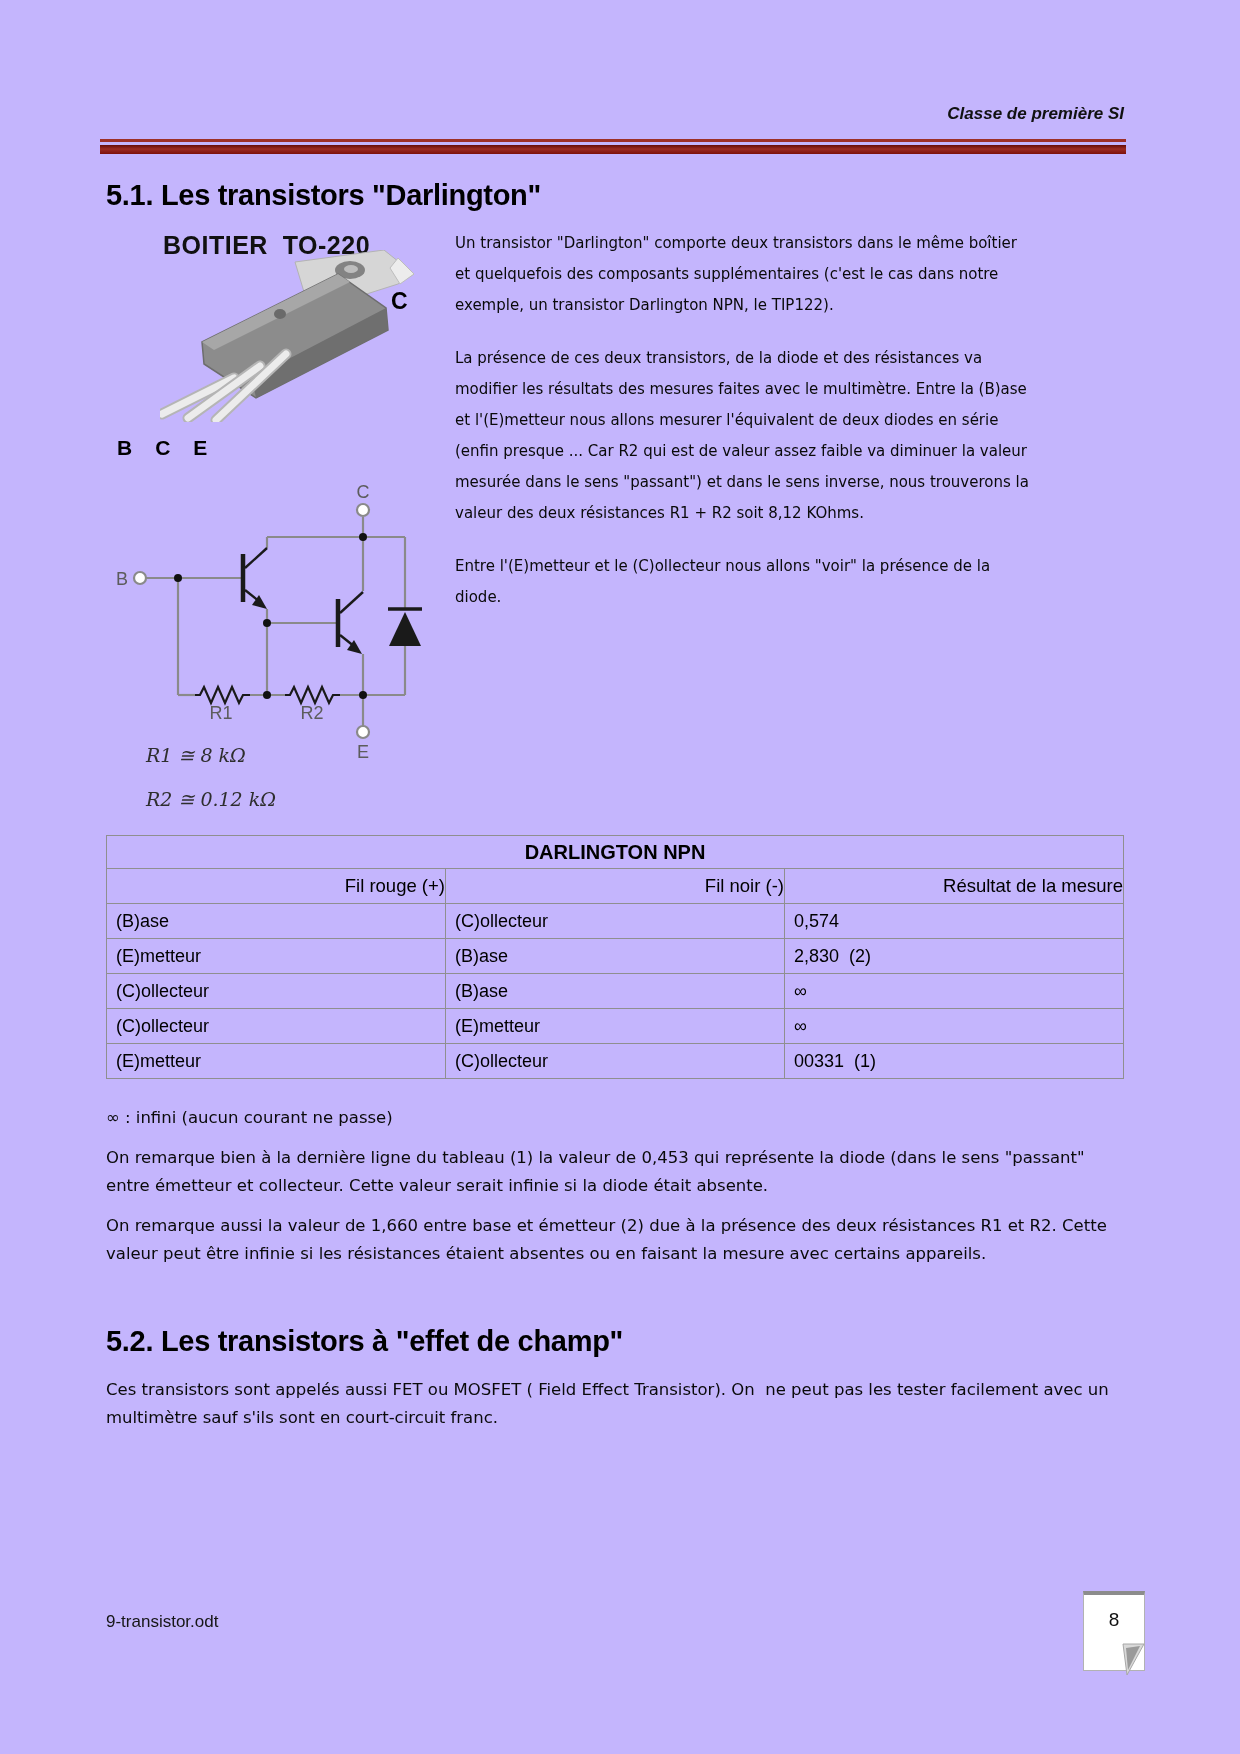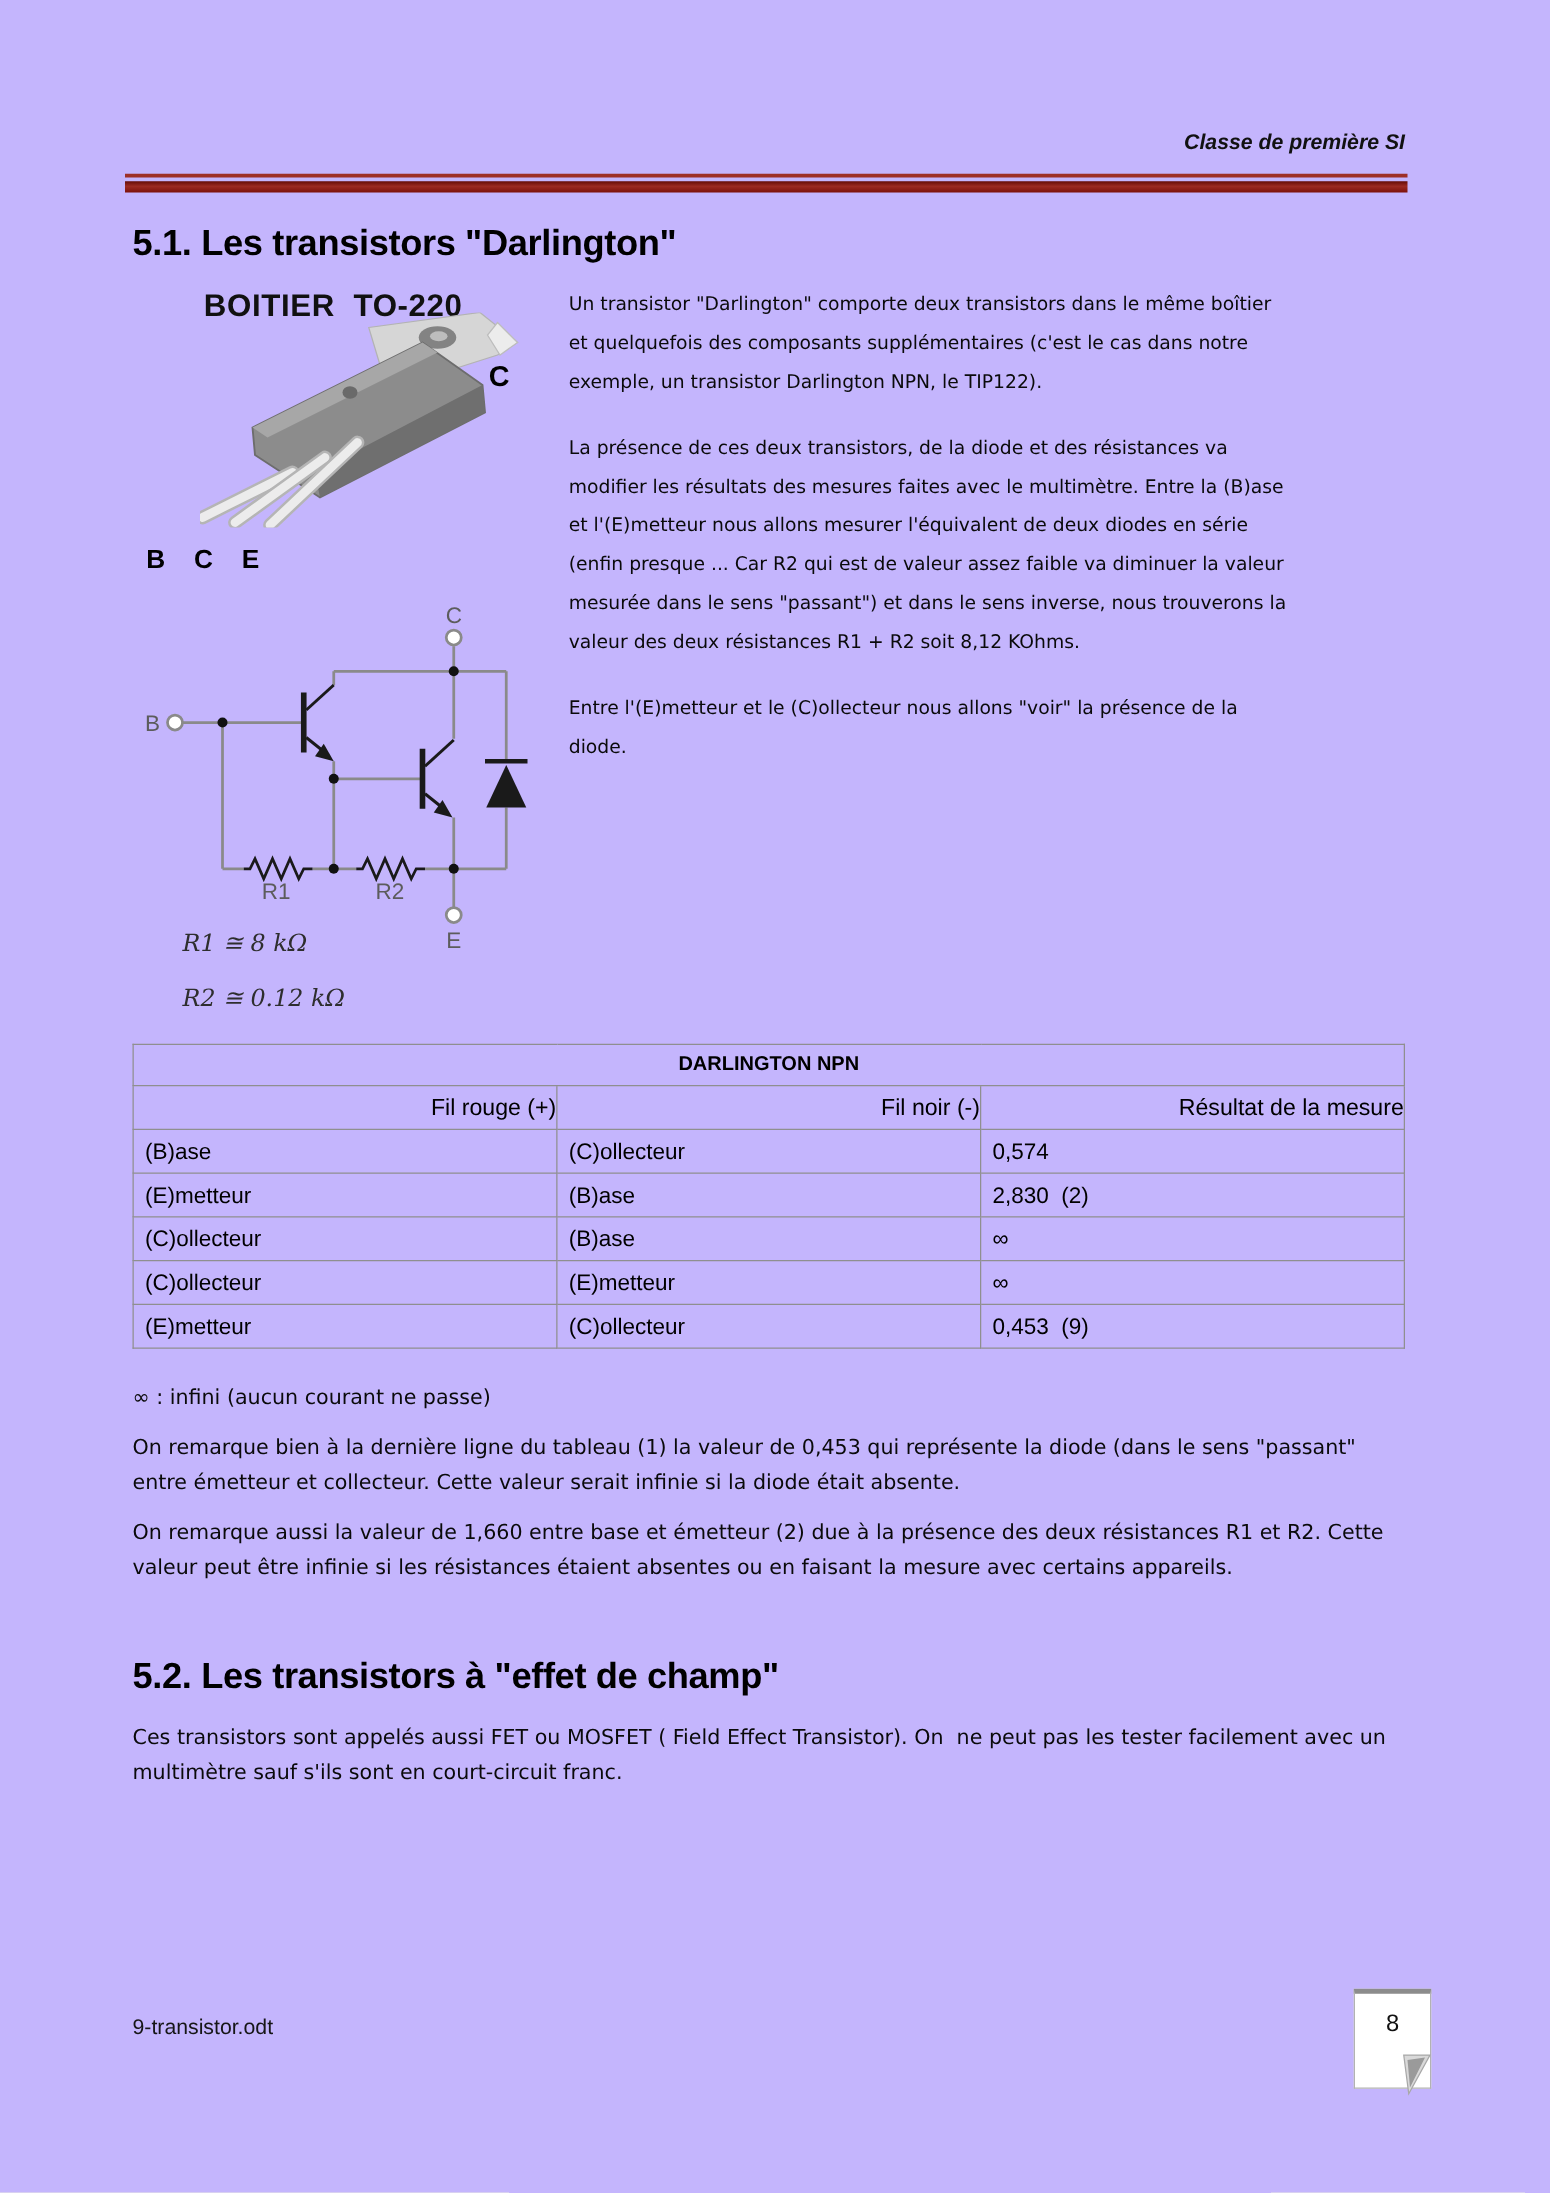--- a/index.html
+++ b/index.html
@@ -33,21 +33,21 @@
   .p4{top:1120px;}
   .p5{top:1188px;}
   .p6{top:1352px;}
   
   .meas-table{top:835px;left:106px;width:1018px;border-collapse:collapse;table-layout:fixed;}
   .meas-table td{border:1px solid #8f8f8f;font:18px "Liberation Sans",sans-serif;
                  color:#000;padding:0 0 0 9px;height:34px;white-space:pre;}
   .meas-table td.c1{width:347px;}
   .meas-table td.c2{width:337px;}
   .meas-table td.c3{width:334px;}
-  .meas-table td.title{font-weight:700;text-align:center;padding:0;height:32px;font-size:16px;}
+  .meas-table td.title{font-weight:700;text-align:center;padding:0;height:32px;font-size:20px;}
   .meas-table td.head{text-align:right;padding:0;font-size:18.5px;}
   
   .footer-file{top:1612px;left:106px;font:17px "Liberation Sans",sans-serif;color:#161616;}
   .pagebox{top:1591px;left:1083px;width:62px;height:80px;background:#fff;
            border:1px solid #b2b2b2;border-top:4px solid #8c8c8c;box-sizing:border-box;}
   .pagenum{position:absolute;top:14px;left:0;width:100%;text-align:center;
            font:19px "Liberation Sans",sans-serif;color:#111;}
   .fold{position:absolute;right:-3px;bottom:-8px;}
 </style>
 </head>
@@ -190,21 +190,21 @@
       <td class="c3">∞</td>
     </tr>
     <tr>
       <td class="c1">(C)ollecteur</td>
       <td class="c2">(E)metteur</td>
       <td class="c3">∞</td>
     </tr>
     <tr>
       <td class="c1">(E)metteur</td>
       <td class="c2">(C)ollecteur</td>
-      <td class="c3">0,453  (9)</td>
+      <td class="c3">00331  (1)</td>
     </tr>
   </tbody>
     </table>
 
   <div class="abs wide wpara note">∞ : infini (aucun courant ne passe)</div>
   <div class="abs wide wpara p4">On remarque bien à la dernière ligne du tableau (1) la valeur de 0,453 qui représente la diode (dans le sens "passant" entre émetteur et collecteur. Cette valeur serait infinie si la diode était absente.</div>
   <div class="abs wide wpara p5">On remarque aussi la valeur de 1,660 entre base et émetteur (2) due à la présence des deux résistances R1 et R2. Cette valeur peut être infinie si les résistances étaient absentes ou en faisant la mesure avec certains appareils.</div>
 
   <h1 class="abs h1 sec2">5.2. Les transistors à "effet de champ"</h1>
   <div class="abs wide wpara p6">Ces transistors sont appelés aussi FET ou MOSFET ( Field Effect Transistor). On  ne peut pas les tester facilement avec un multimètre sauf s'ils sont en court-circuit franc.</div>

